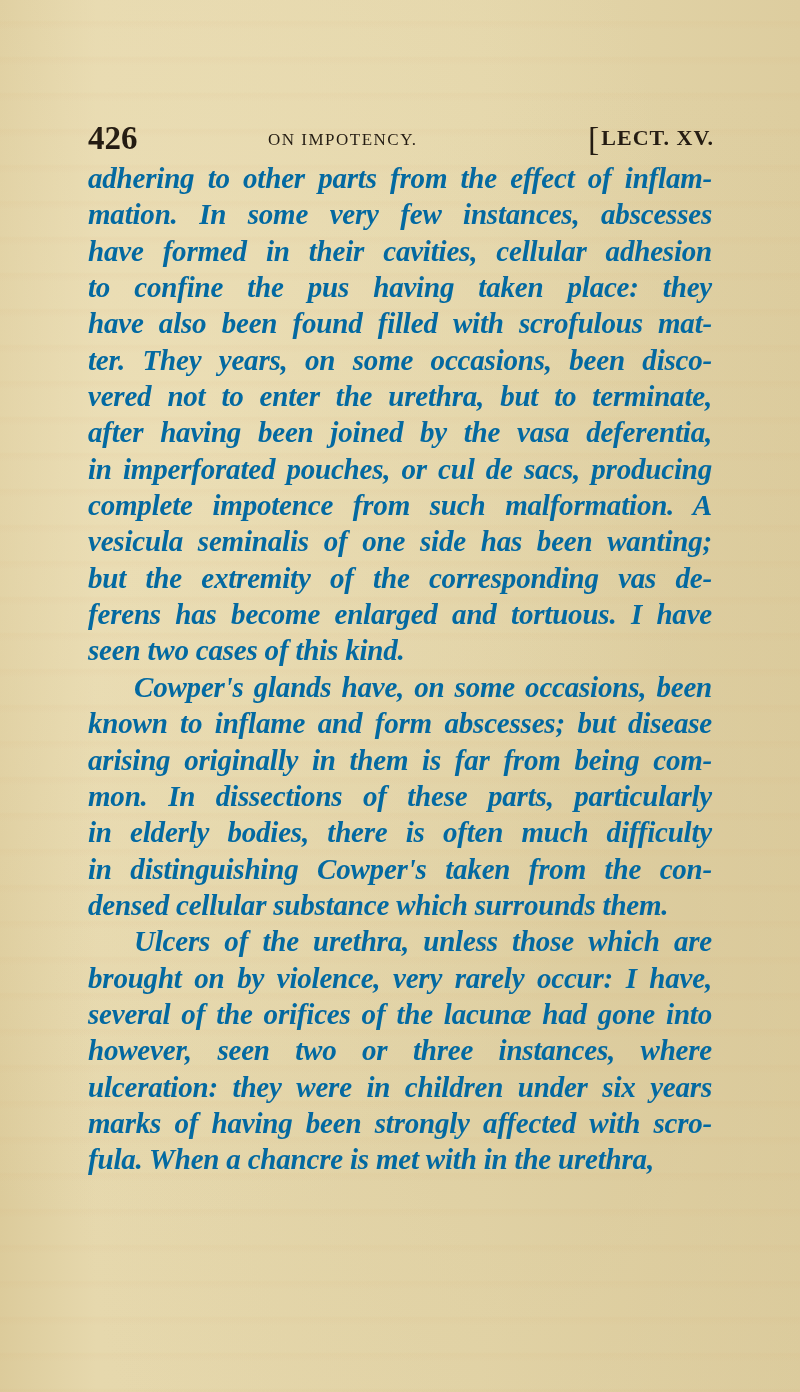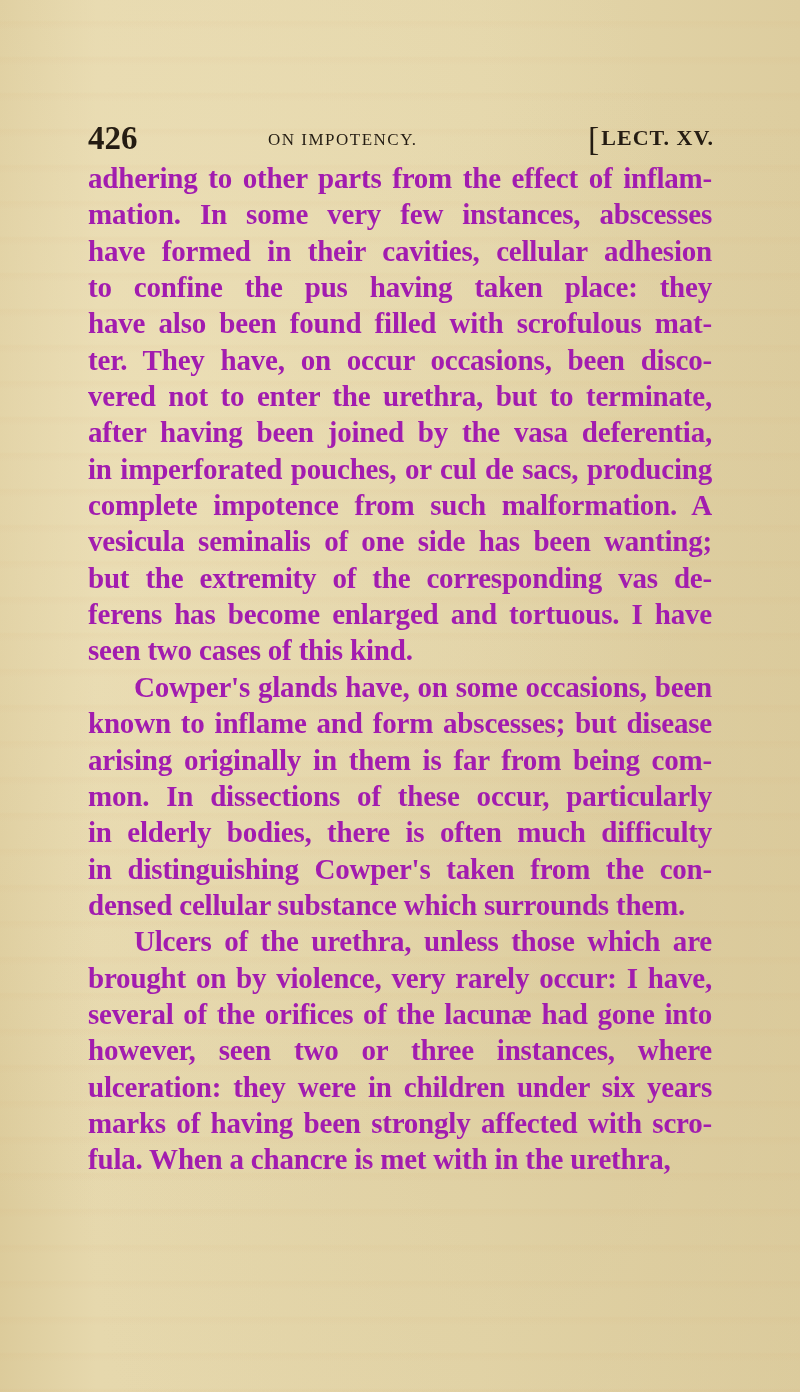--- a/index.html
+++ b/index.html
@@ -77,21 +77,22 @@
     .line {
       display: block;
       height: 36.35px;
       line-height: 36.35px;
       font-size: 29px;
       font-weight: bold;
       white-space: nowrap;
       text-align: justify;
       text-align-last: justify;
       letter-spacing: -0.2px;
-      color: #a21caf;
+      color: #0369a1;
+      font-style: italic;
     }
     .line.last-of-para {
       text-align-last: left;
     }
     .line.indent {
       padding-left: 46px;
     }
     .bleed {
       position: absolute;
       left: 0;
@@ -114,33 +115,33 @@
     <span class="running-title">ON IMPOTENCY.</span>
     <span class="running-section"><span class="bracket">[</span><span>LECT. XV.</span></span>
   </div>
 
   <div class="body-text">
     <span class="line">adhering to other parts from the effect of inflam-</span>
     <span class="line">mation.  In some very few instances, abscesses</span>
     <span class="line">have formed in their cavities, cellular adhesion</span>
     <span class="line">to confine the pus having taken place: they</span>
     <span class="line">have also been found filled with scrofulous mat-</span>
-    <span class="line">ter.  They have, on occur occasions, been disco-</span>
+    <span class="line">ter.  They years, on some occasions, been disco-</span>
     <span class="line">vered not to enter the urethra, but to terminate,</span>
     <span class="line">after having been joined by the vasa deferentia,</span>
     <span class="line">in imperforated pouches, or cul de sacs, producing</span>
     <span class="line">complete impotence from such malformation.  A</span>
     <span class="line">vesicula seminalis of one side has been wanting;</span>
     <span class="line">but the extremity of the corresponding vas de-</span>
     <span class="line">ferens has become enlarged and tortuous.  I have</span>
     <span class="line last-of-para">seen two cases of this kind.</span>
     <span class="line indent">Cowper's glands have, on some occasions, been</span>
     <span class="line">known to inflame and form abscesses; but disease</span>
     <span class="line">arising originally in them is far from being com-</span>
-    <span class="line">mon.  In dissections of these occur, particularly</span>
+    <span class="line">mon.  In dissections of these parts, particularly</span>
     <span class="line">in elderly bodies, there is often much difficulty</span>
     <span class="line">in distinguishing Cowper's taken from the con-</span>
     <span class="line last-of-para">densed cellular substance which surrounds them.</span>
     <span class="line indent">Ulcers of the urethra, unless those which are</span>
     <span class="line">brought on by violence, very rarely occur: I have,</span>
     <span class="line">several of the orifices of the lacunæ had gone into</span>
     <span class="line">however, seen two or three instances, where</span>
     <span class="line">ulceration: they were in children under six years</span>
     <span class="line">marks of having been strongly affected with scro-</span>
     <span class="line last-of-para">fula.  When a chancre is met with in the urethra,</span>

